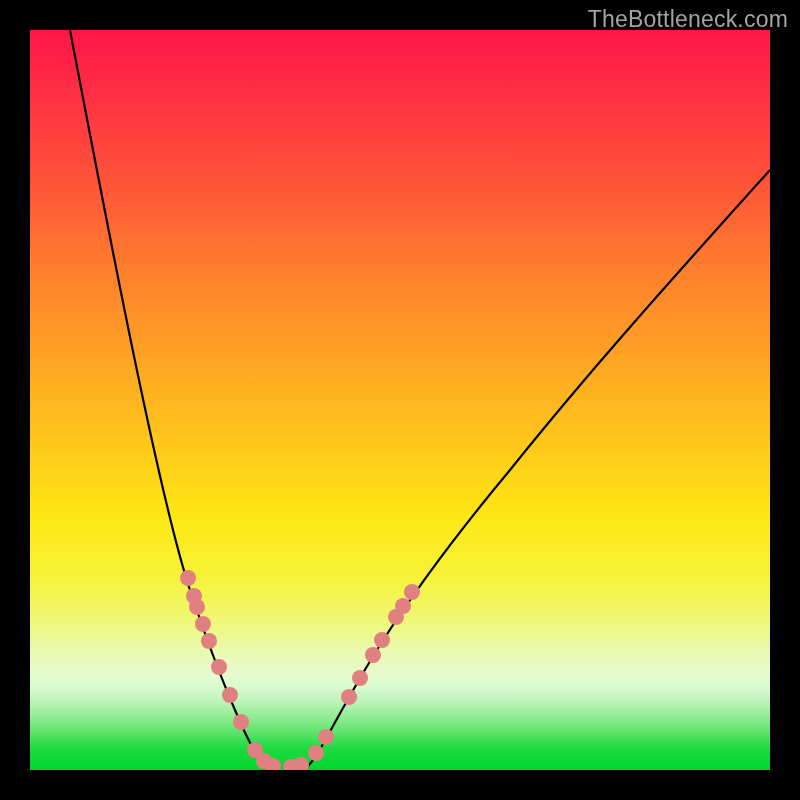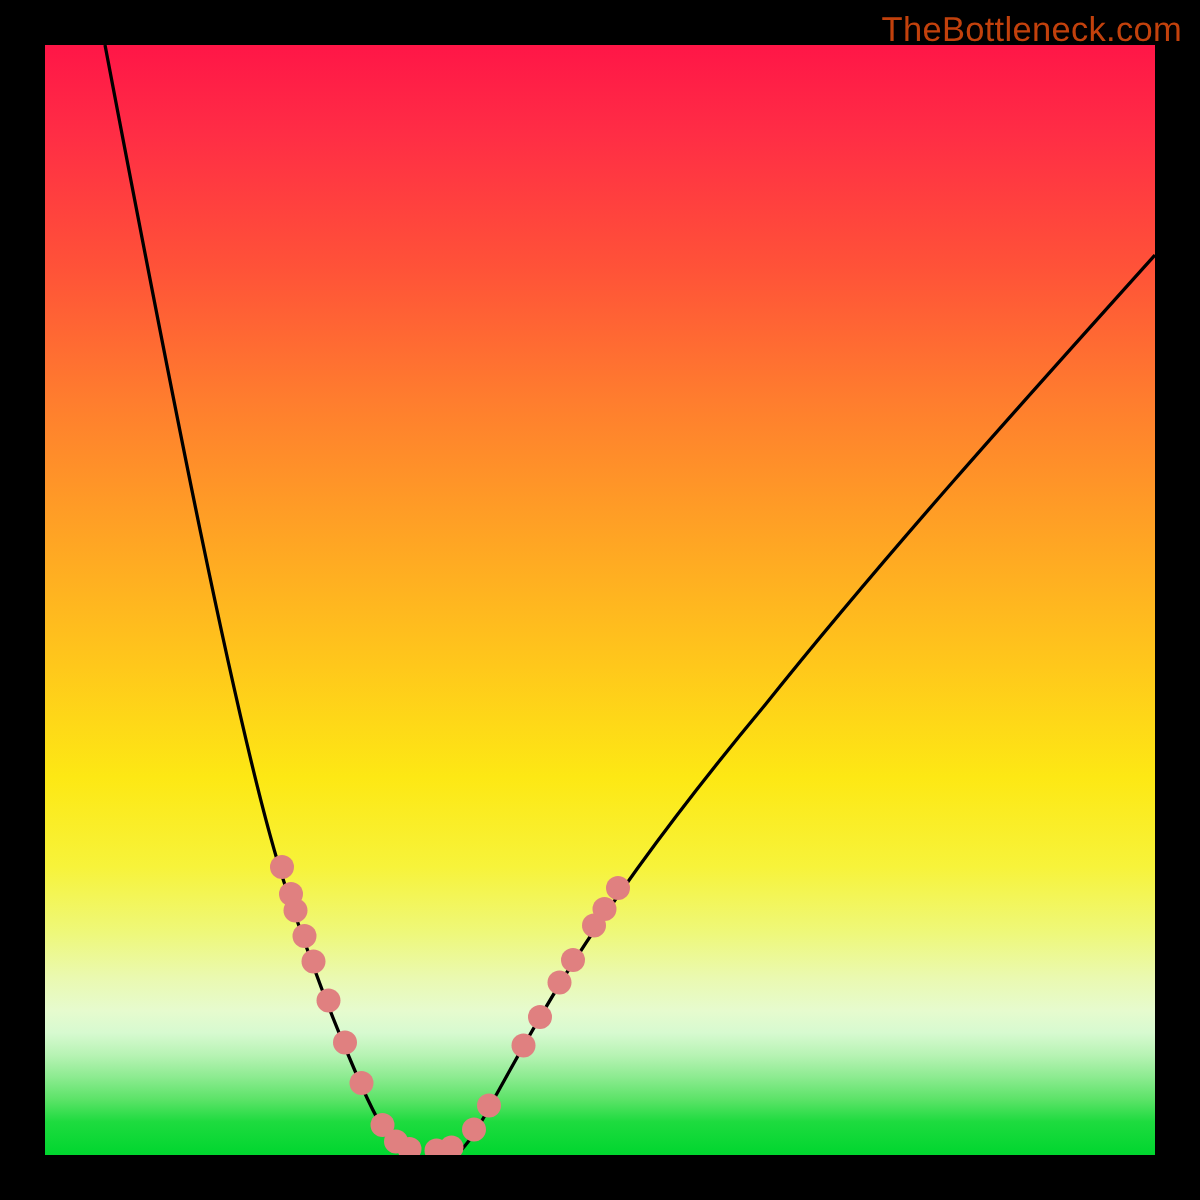--- a/index.html
+++ b/index.html
@@ -33,21 +33,21 @@
       #b7f3b4 91%,
       #8ceb90 93%,
       #5ce368 95%,
       #1edb3f 97%,
       #00d62e 100%);
   }
   .watermark {
     position: absolute;
     top: 6px;
     right: 12px;
-    color: #c2410c;
+    color: #a3a3a3;
     font-size: 23px;
     font-weight: 400;
     letter-spacing: 0.2px;
     z-index: 10;
   }
   svg {
     position: absolute;
     left: 0;
     top: 0;
   }

